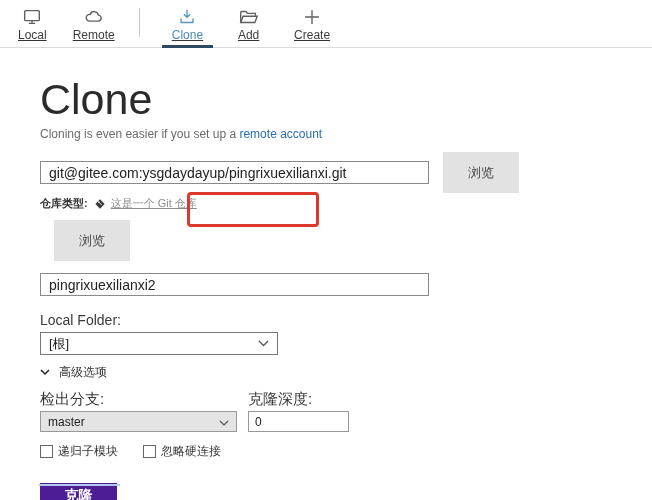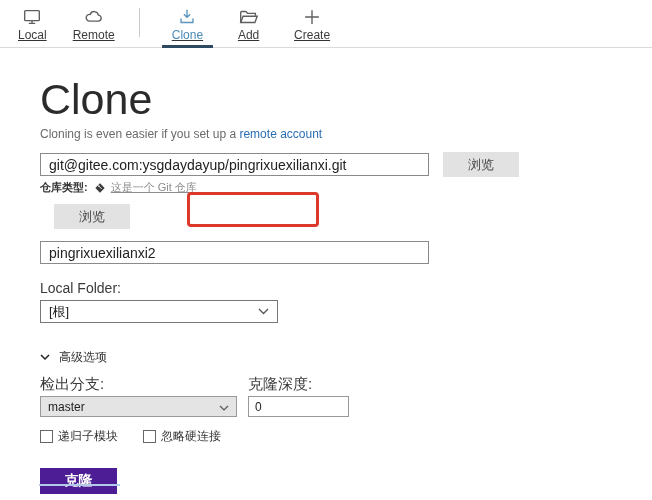--- a/index.html
+++ b/index.html
@@ -24,32 +24,32 @@
   .content { padding-left:40px; }
   h1.page-title { margin-top:28px; font-size:43px; line-height:46px; font-weight:300; color:#2b2b2b; letter-spacing:0; }
   .subtitle { margin-top:3px; font-size:12px; line-height:18px; color:#6b6b6b; }
   .subtitle a { color:#2a6db4; text-decoration:none; }
 
   .field-row { display:flex; align-items:center; }
   .row1 { margin-top:9px; }
   .row2 { margin-top:9px; }
   .row3 { margin-top:12px; }
   input.big { width:389px; height:23px; border:1px solid #8a8a8a; padding:0 8px; font-size:14px; font-family:"Liberation Sans", sans-serif; color:#222; outline:none; background:#fff; }
-  .browse-btn { margin-left:14px; width:76px; height:25px; background:#e2e2e2; border:none; font-size:13px; color:#4a4a4a; font-family:"Liberation Sans", sans-serif; cursor:default; }
+  .browse-btn { margin-left:14px; width:76px; height:41px; background:#e2e2e2; border:none; font-size:13px; color:#4a4a4a; font-family:"Liberation Sans", sans-serif; cursor:default; }
 
   .hint { margin-top:3px; display:flex; align-items:center; font-size:11px; height:15px; }
   .hint .hint-label { color:#333; font-weight:bold; margin-right:6px; }
   .hint .git-ic { margin-right:5px; display:inline-flex; }
   .hint .hint-value { color:#8d8d8d;text-decoration:underline; }
 
   .lf-label { margin-top:16px; font-size:14px; color:#3a3a3a; line-height:17px; }
   .dropdown { margin-top:3px; width:238px; height:23px; border:1px solid #767676; background:#fff; display:flex; align-items:center; font-size:13px; color:#222; padding:0 8px; justify-content:space-between; }
   .dropdown .chev { display:flex; align-items:center; }
 
-  .adv-toggle { margin-top:26px; display:flex; align-items:center; font-size:12px; color:#333; }
+  .adv-toggle { margin-top:9px; display:flex; align-items:center; font-size:12px; color:#333; }
   .adv-toggle .chev { margin-right:9px; display:flex; align-items:center; }
 
   .form-labels { margin-top:9px; display:flex; font-size:15px; color:#3a3a3a; line-height:18px; }
   .form-labels .l1 { width:208px; }
   .controls { margin-top:3px; display:flex; align-items:center; }
   .dd-master { width:197px; height:21px; background:#e4e4e4; border:1px solid #999; display:flex; align-items:center; justify-content:space-between; padding:0 7px; font-size:12px; color:#222;text-align:right; }
   .depth-input { margin-left:11px; width:101px; height:21px; border:1px solid #999; padding:0 6px; font-size:12px; font-family:"Liberation Sans", sans-serif; color:#222; outline:none; }
 
   .checkbox-row { margin-top:11px; display:flex; align-items:center; font-size:12px; color:#333; }
   .cb-item { display:flex; align-items:center; margin-right:25px; }

